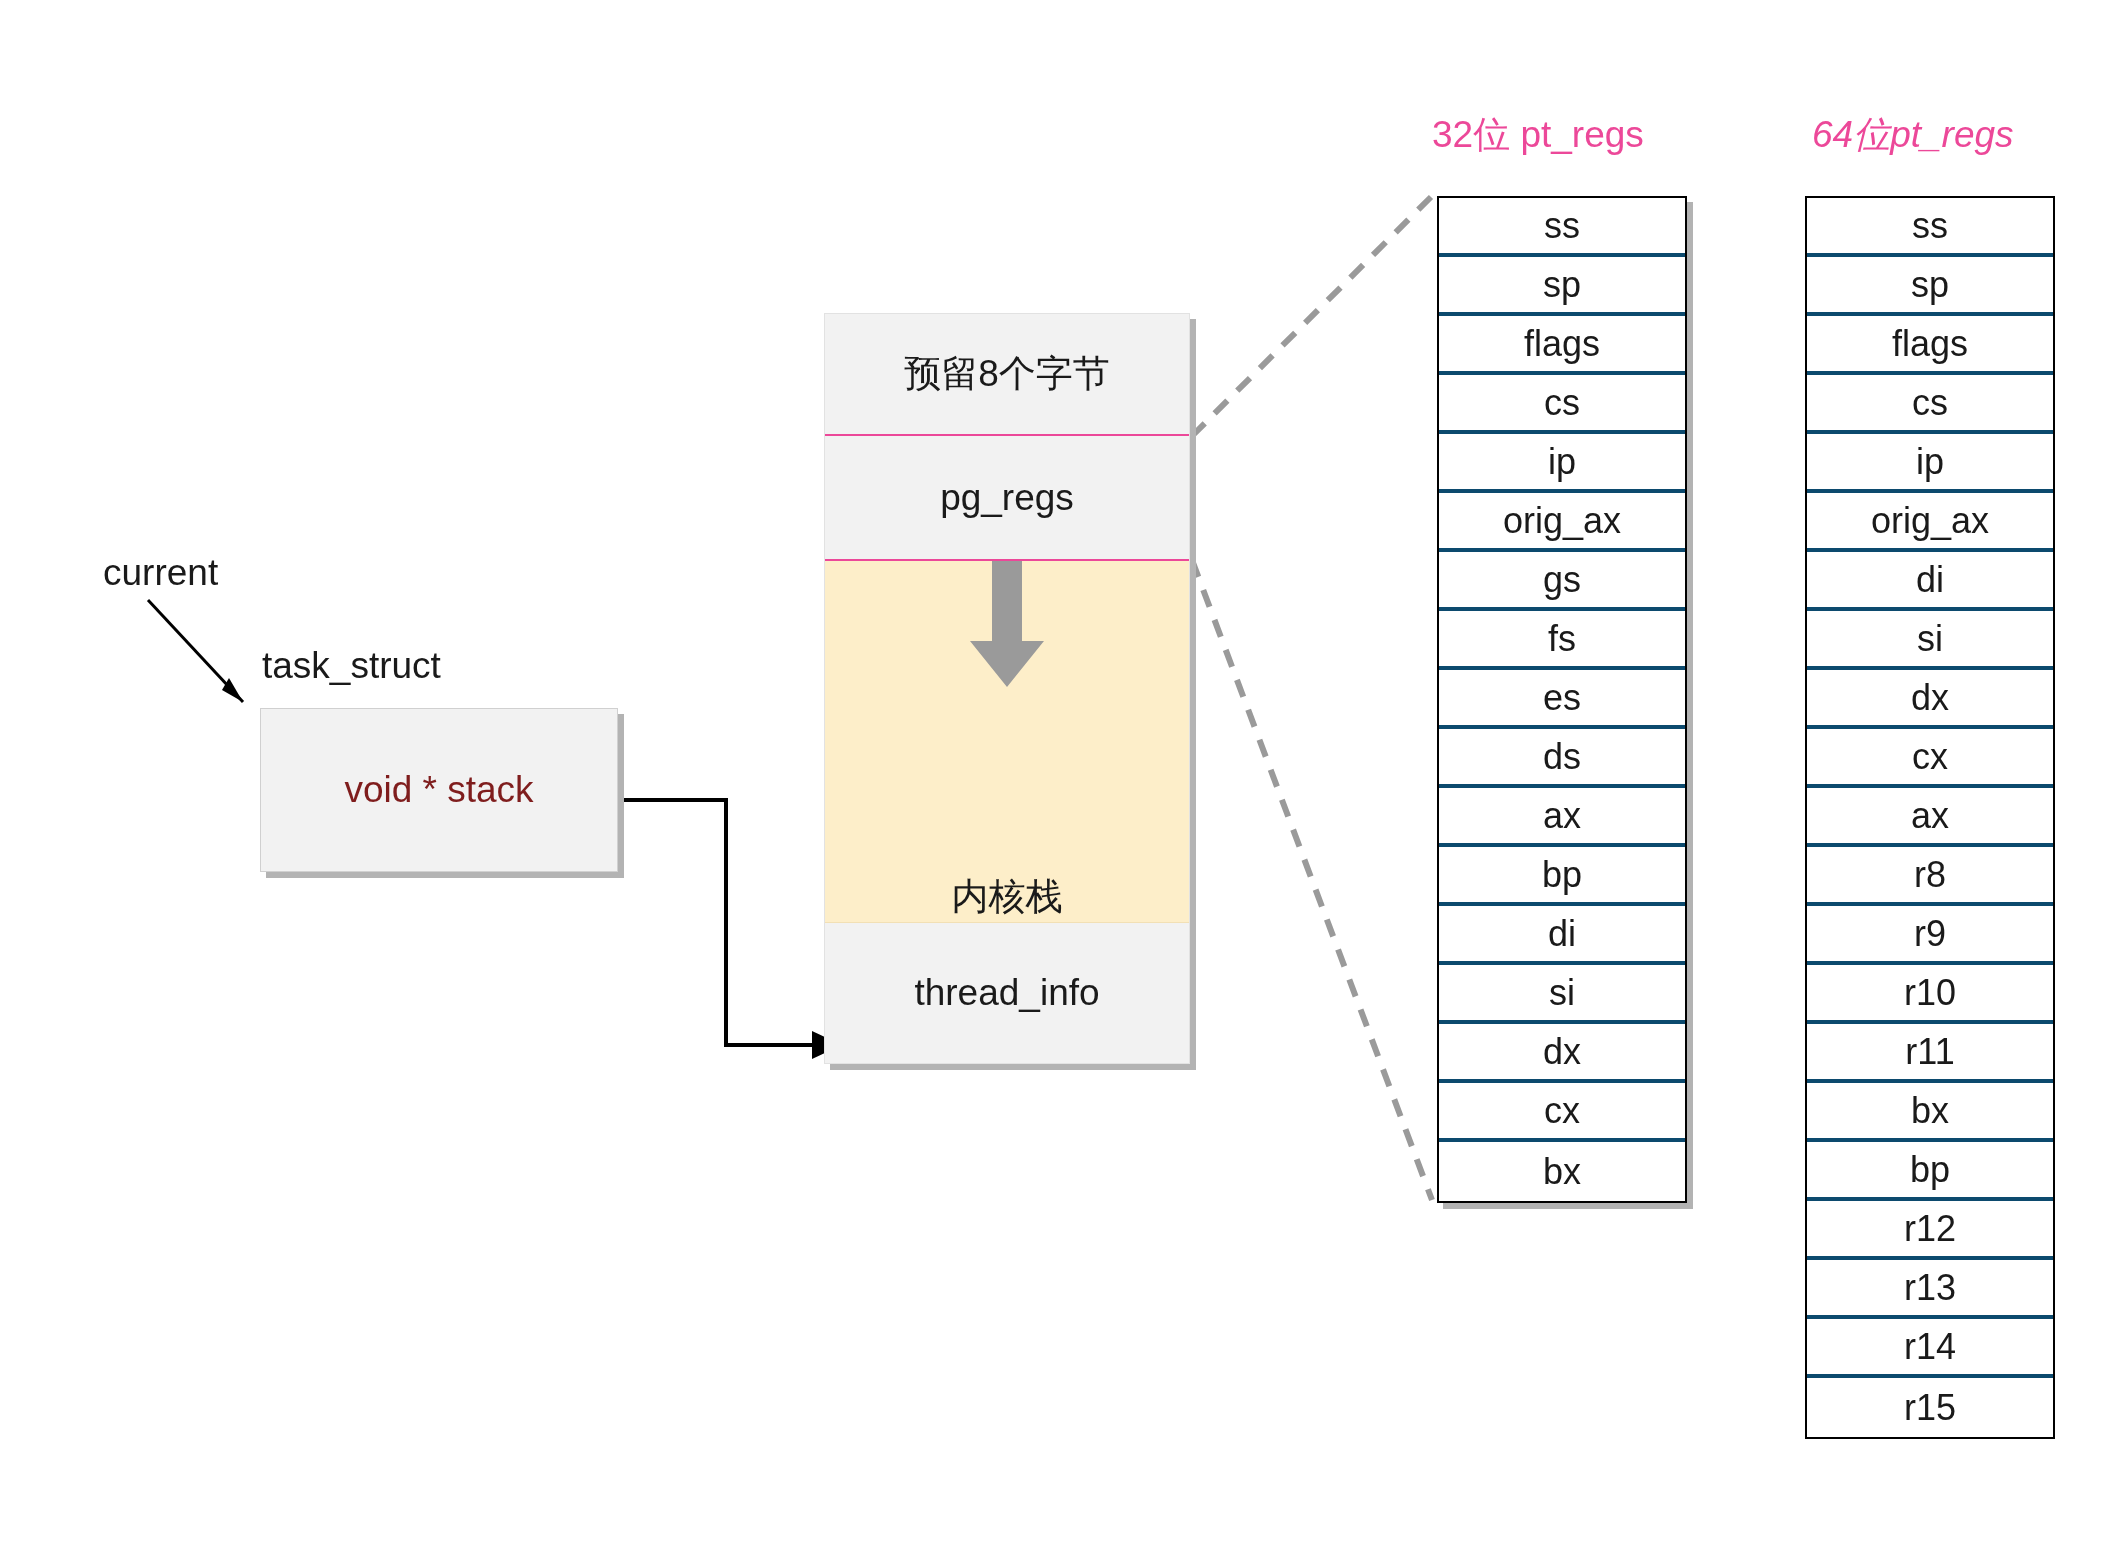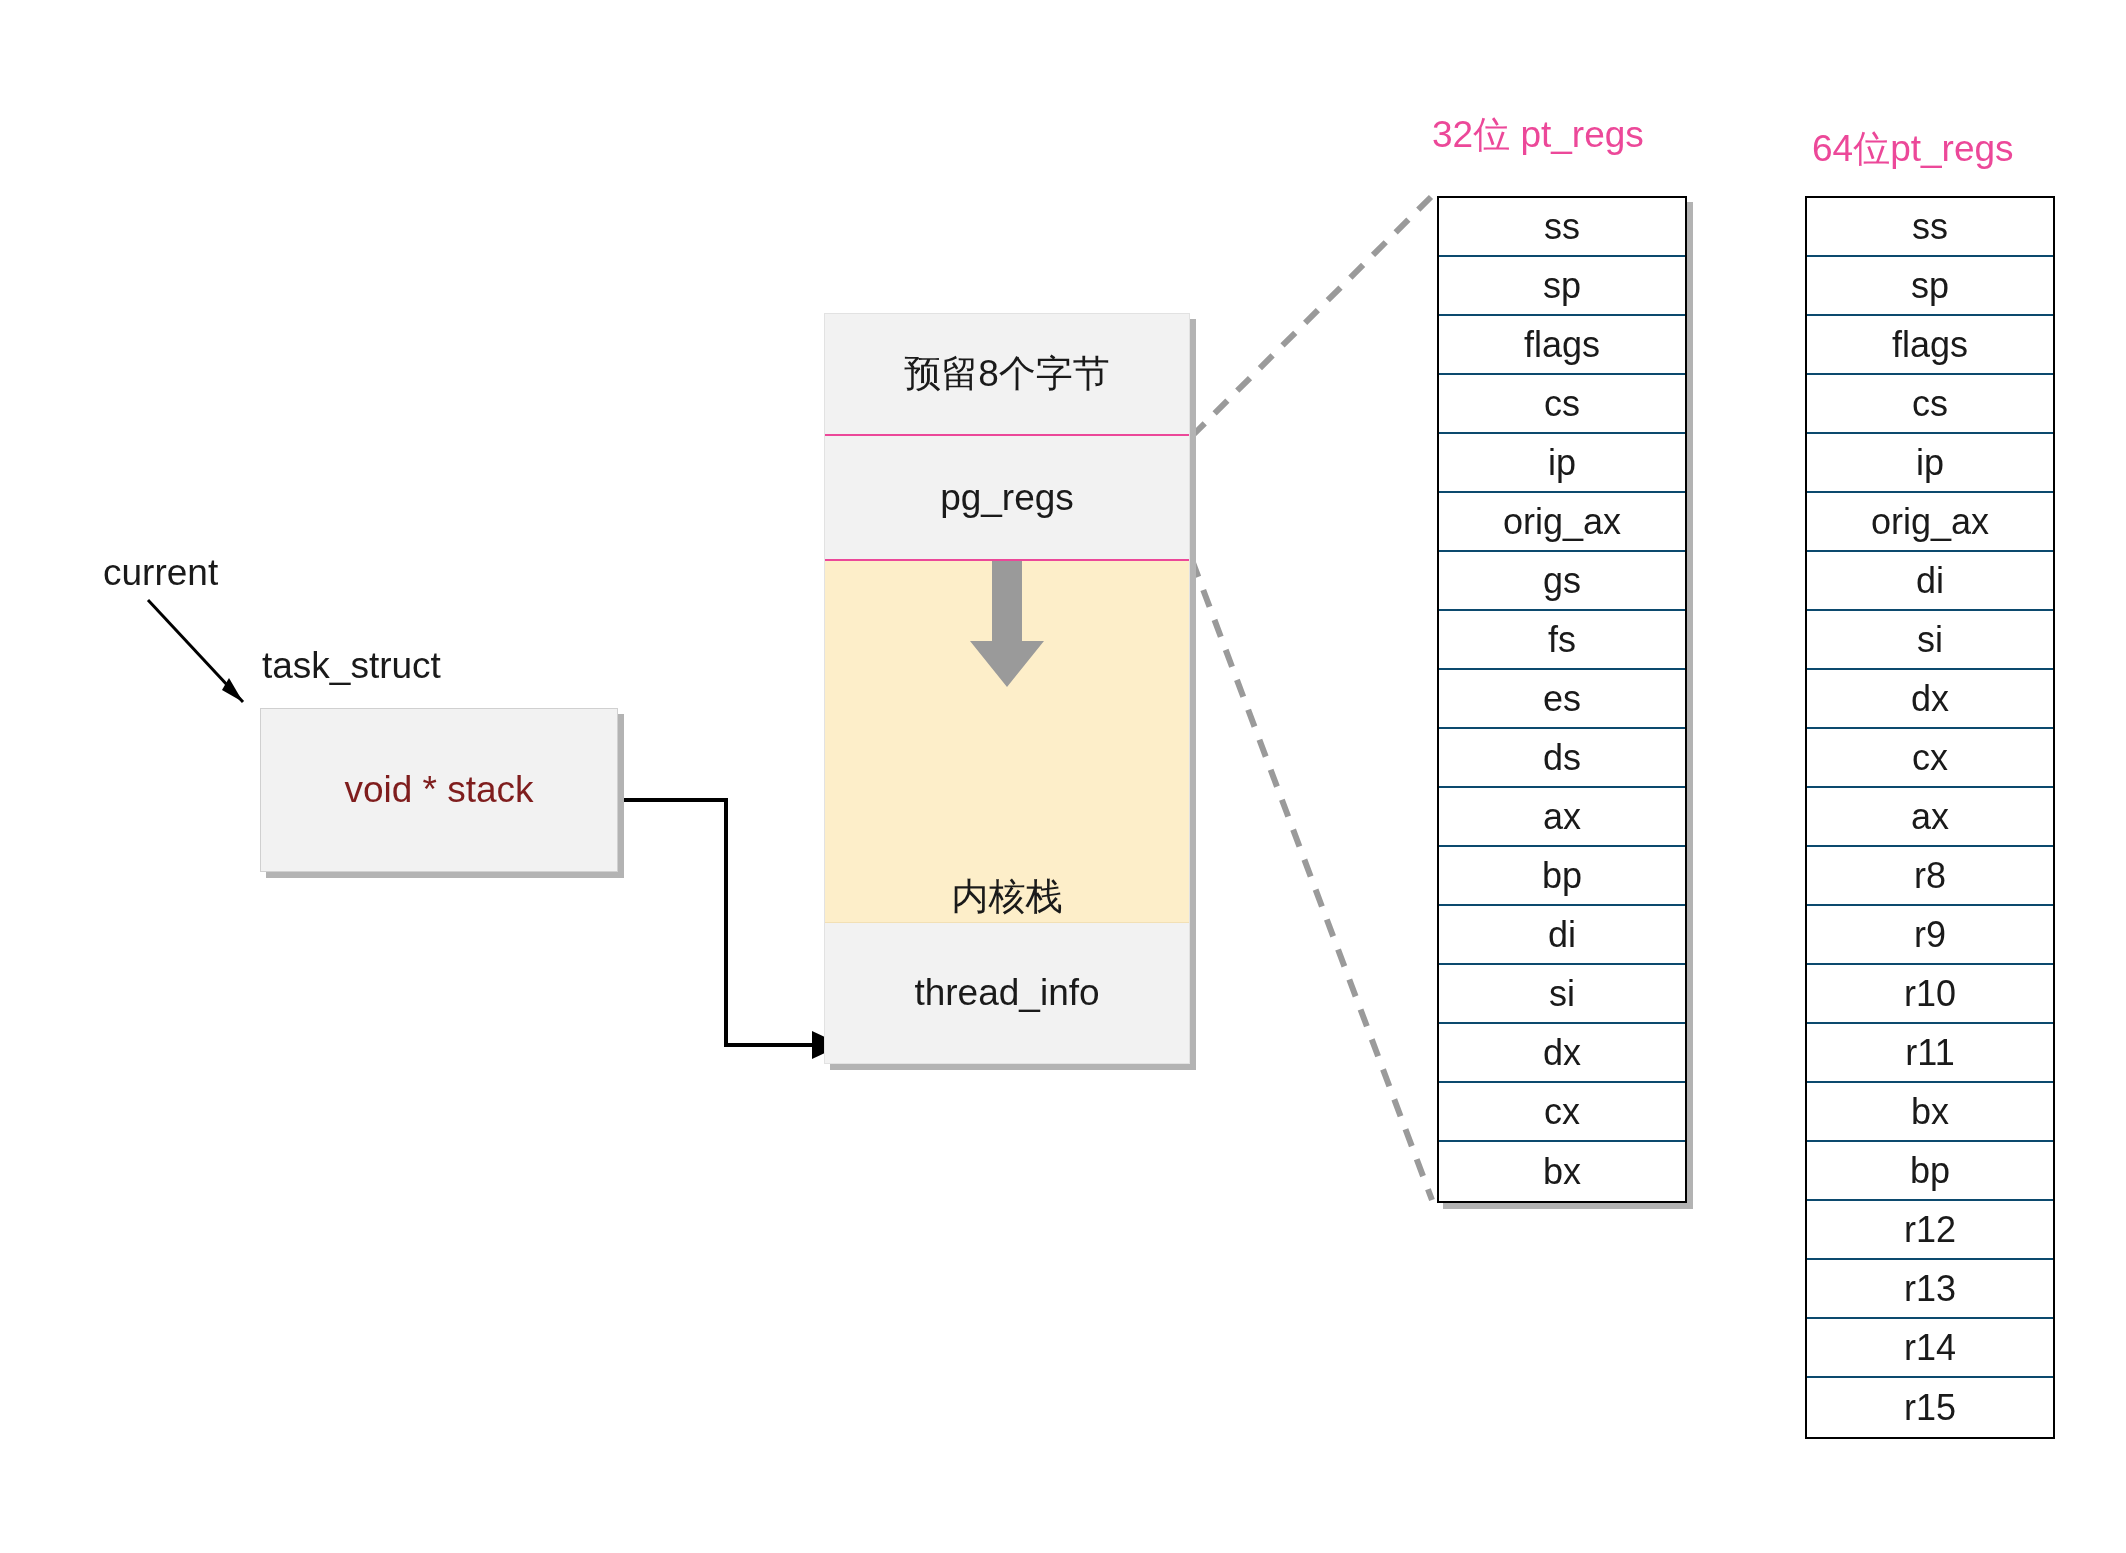--- a/index.html
+++ b/index.html
@@ -112,34 +112,34 @@
   }
 
   
   .regs-title {
     position: absolute;
     font-size: 37px;
     white-space: nowrap;
     color: #ec4899;
   }
   .regs-title.t32 { left: 1432px; top: 110px; }
-  .regs-title.t64 { left: 1812px; top: 124px; }
+  .regs-title.t64 { left: 1812px; top: 110px; font-style: italic; }
 
   .regs {
     position: absolute;
     width: 246px;
     border: 2px solid #000;
     box-sizing: content-box;
     background: #fff;
   }
   .regs.r32 { left: 1437px; top: 196px; box-shadow: 6px 6px 0 0 #b3b3b3; }
   .regs.r64 { left: 1805px; top: 196px; }
   .reg-row {
     height: 59px;
-    border-bottom: 2px solid #0c4a6e;
+    border-bottom: 4px solid #0c4a6e;
     display: flex;
     align-items: center;
     justify-content: center;
     font-size: 36px;
     color: #1a1a1a;
     box-sizing: border-box;
   }
   .reg-row:last-child { border-bottom: none; }
 </style>
 </head>

